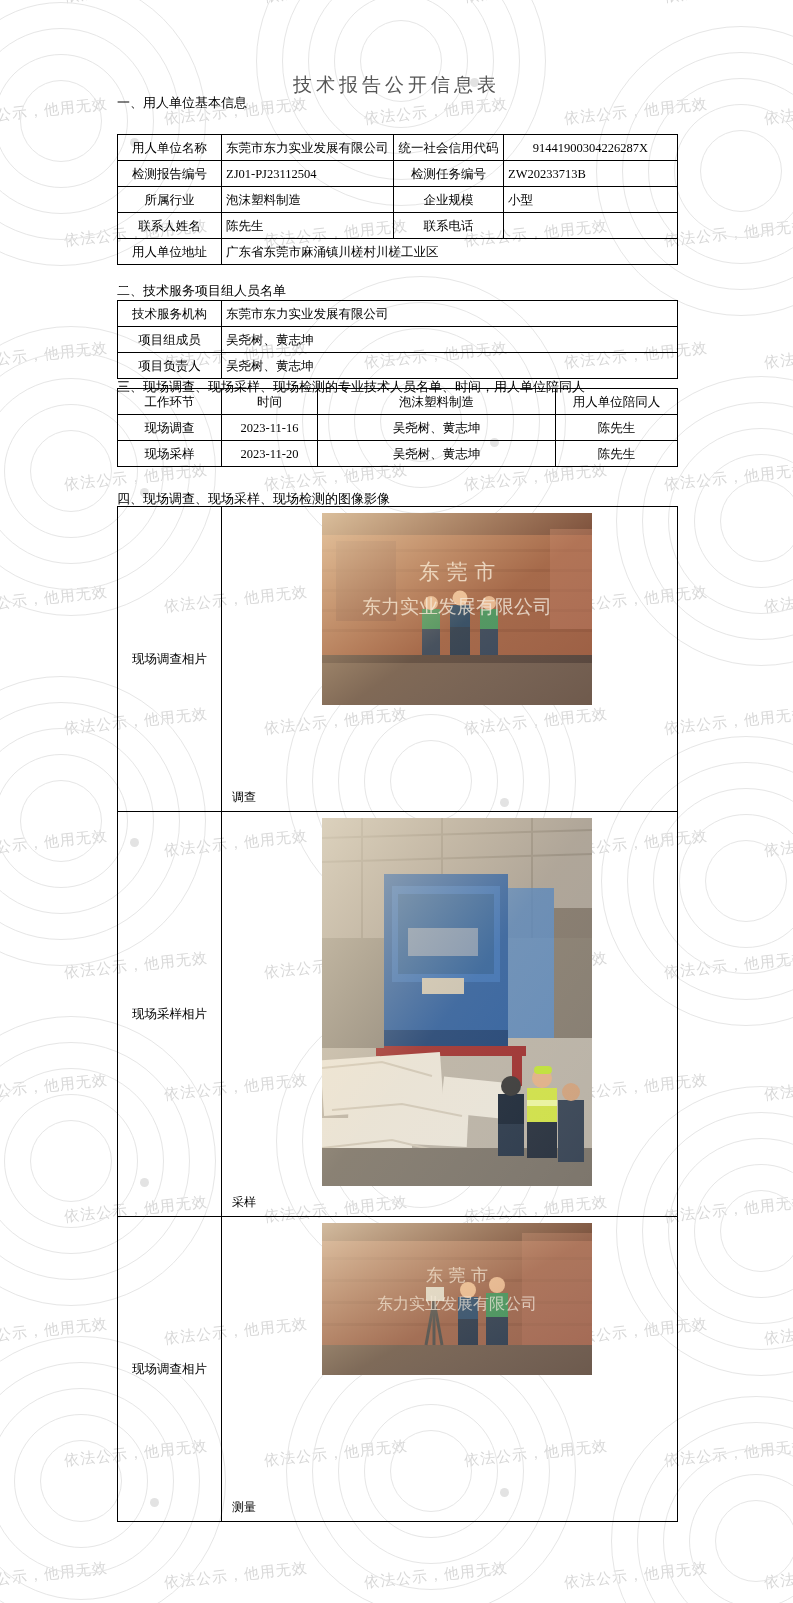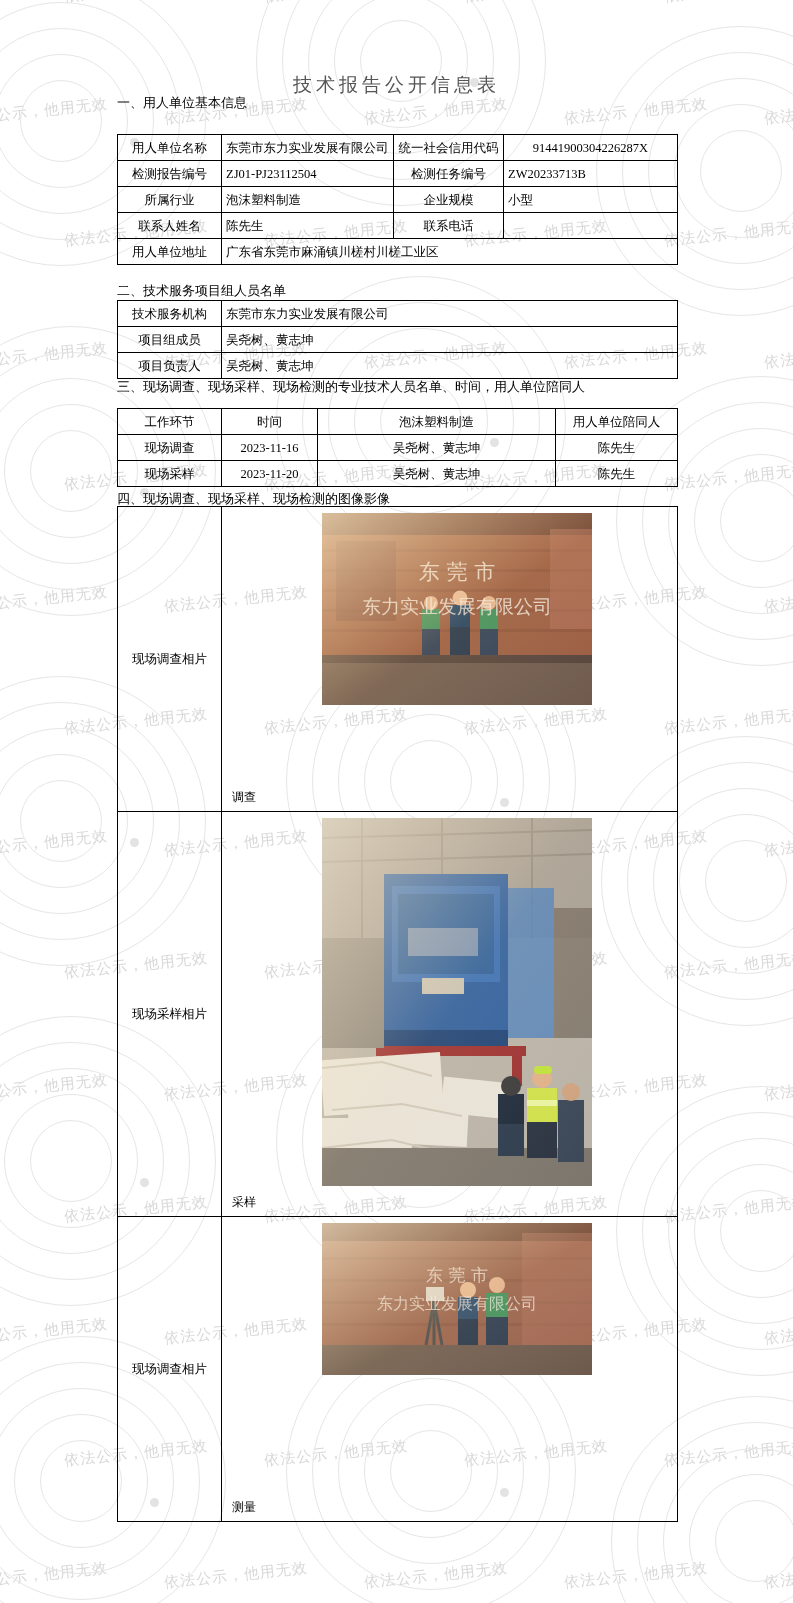--- a/index.html
+++ b/index.html
@@ -324,21 +324,21 @@
       </tr>
       <tr>
         <td class="c">项目负责人</td>
         <td class="l">吴尧树、黄志坤</td>
       </tr>
     </tbody>
   </table>
 
   <div class="section-head" style="top:378px">三、现场调查、现场采样、现场检测的专业技术人员名单、时间，用人单位陪同人</div>
 
-  <table class="tbl" style="top:408px; left:117px; width:560px">
+  <table class="tbl" style="top:388px; left:117px; width:560px">
     <colgroup>
         <col style="width:104px">
         <col style="width:96px">
         <col style="width:238px">
         <col style="width:122px">
       </colgroup>
     <tbody>
       <tr>
         <td class="c">工作环节</td>
         <td class="c">时间</td>

